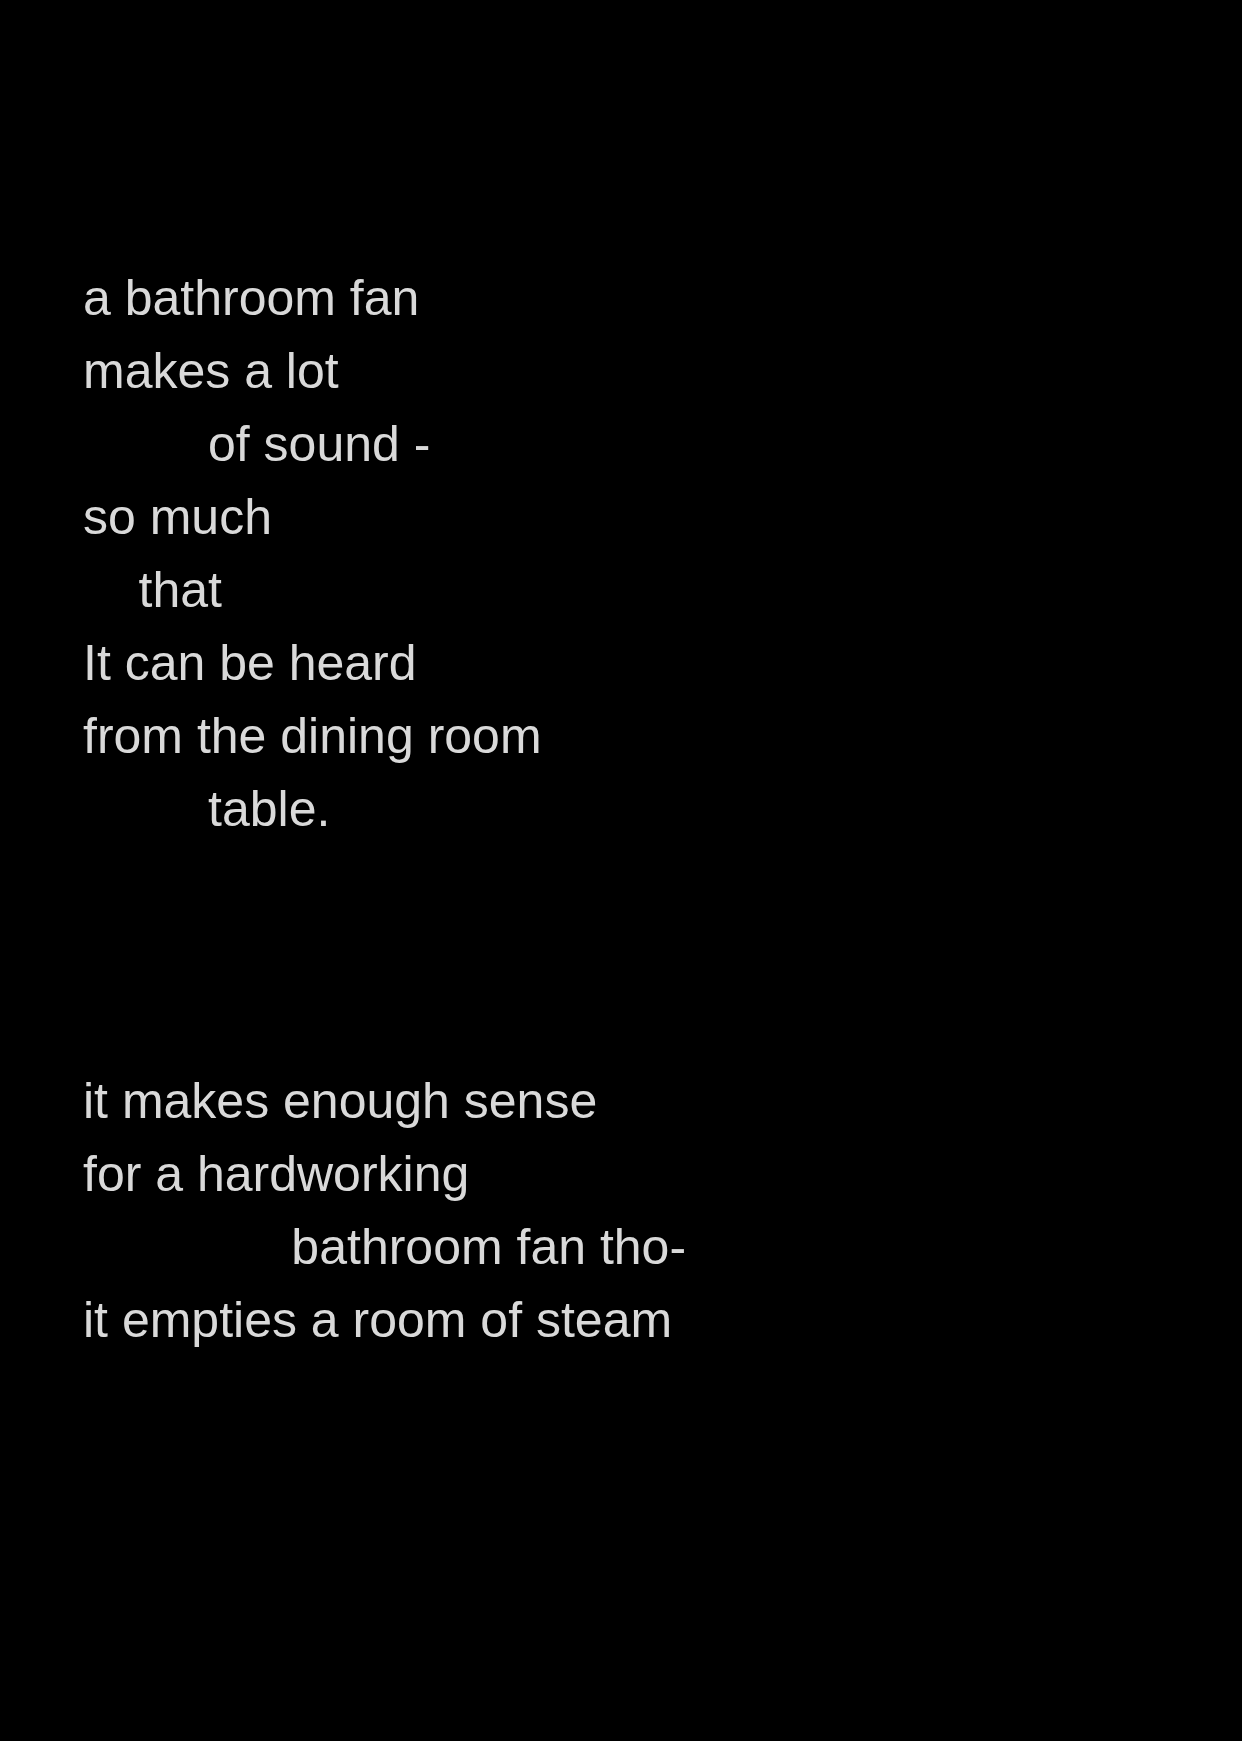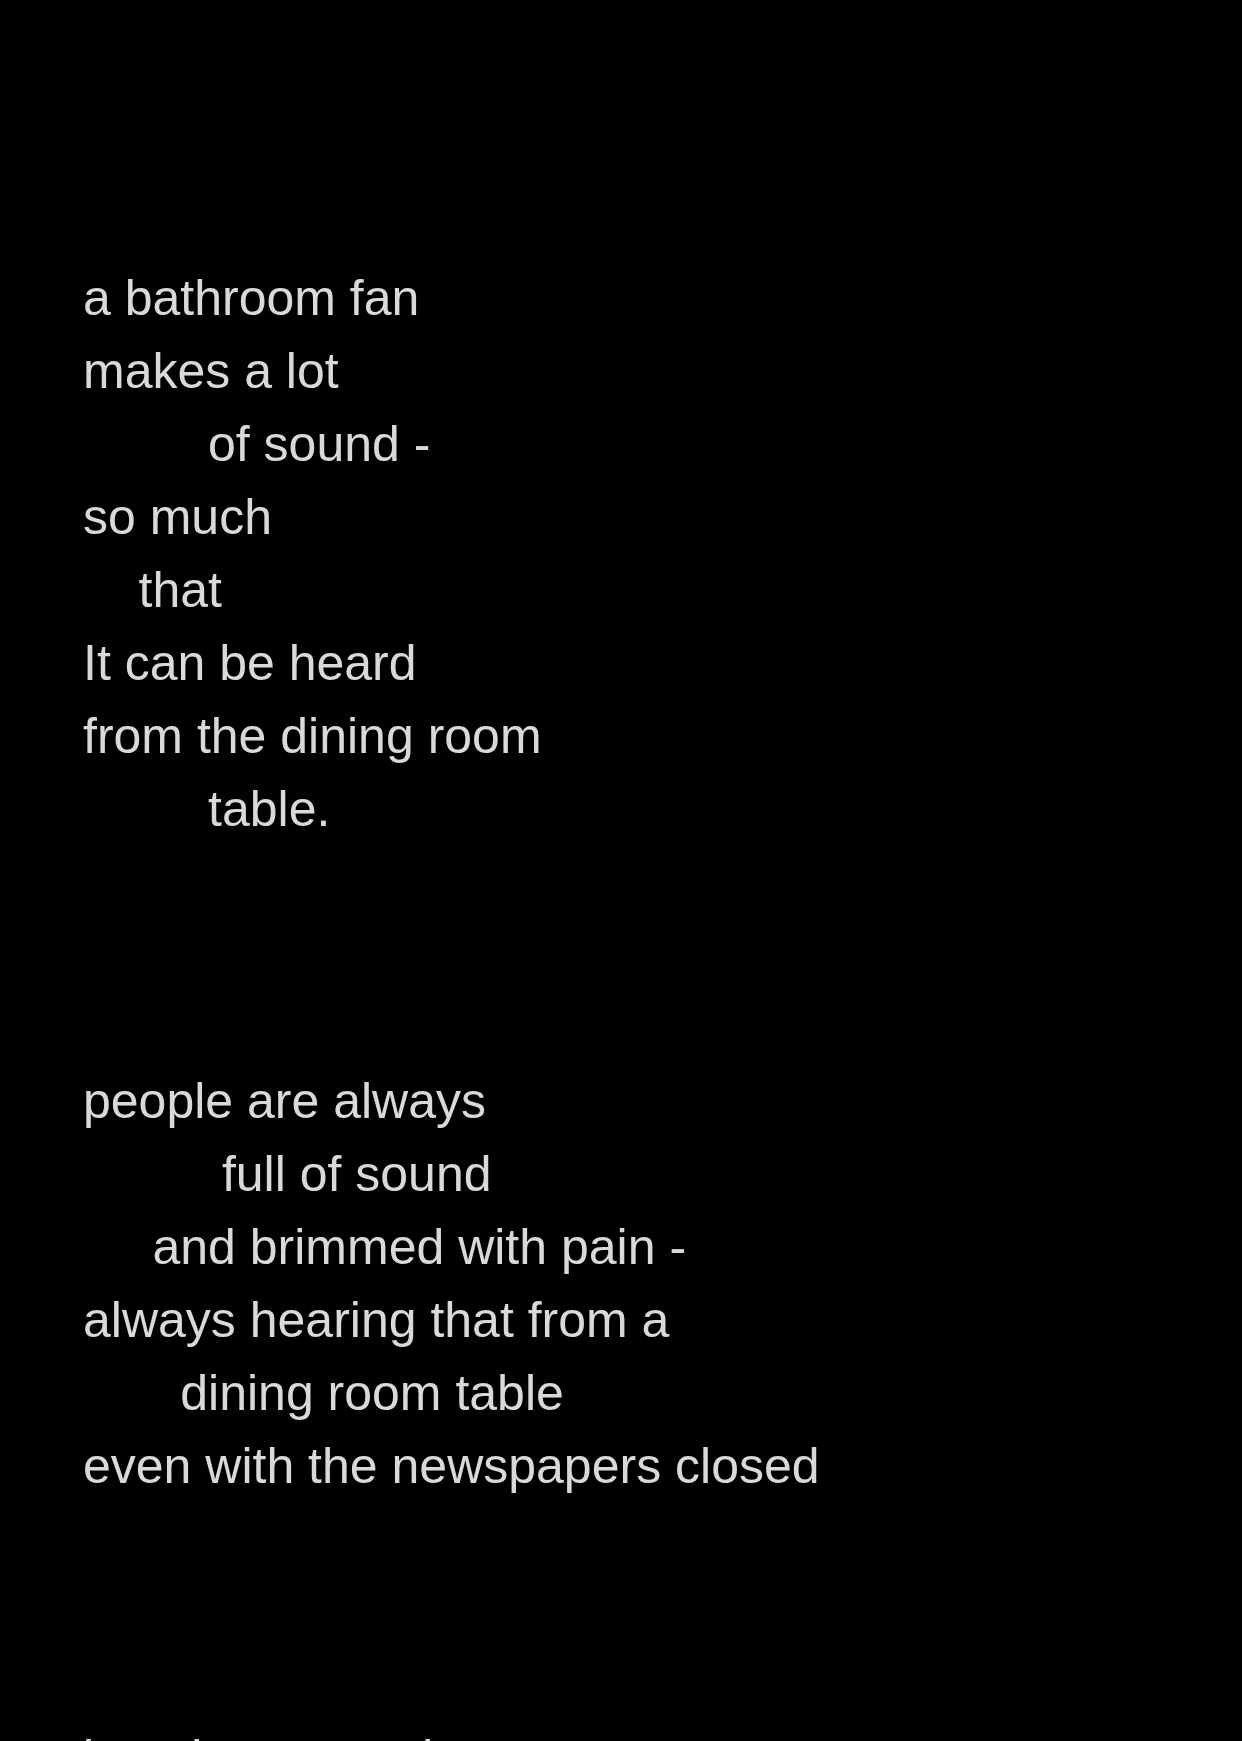--- a/index.html
+++ b/index.html
@@ -39,24 +39,18 @@
 <div class="page">
   <div class="poem">
     <div class="stanza">a bathroom fan
 makes a lot
          of sound -
 so much
     that
 It can be heard
 from the dining room
          table.</div>
-    <div class="stanza">people are always
-          full of sound
-     and brimmed with pain -
-always hearing that from a
-       dining room table
-even with the newspapers closed</div>
     <div class="stanza">it makes enough sense
 for a hardworking
                bathroom fan tho-
 it empties a room of steam</div>
   </div>
 </div>
 
 </body></html>

